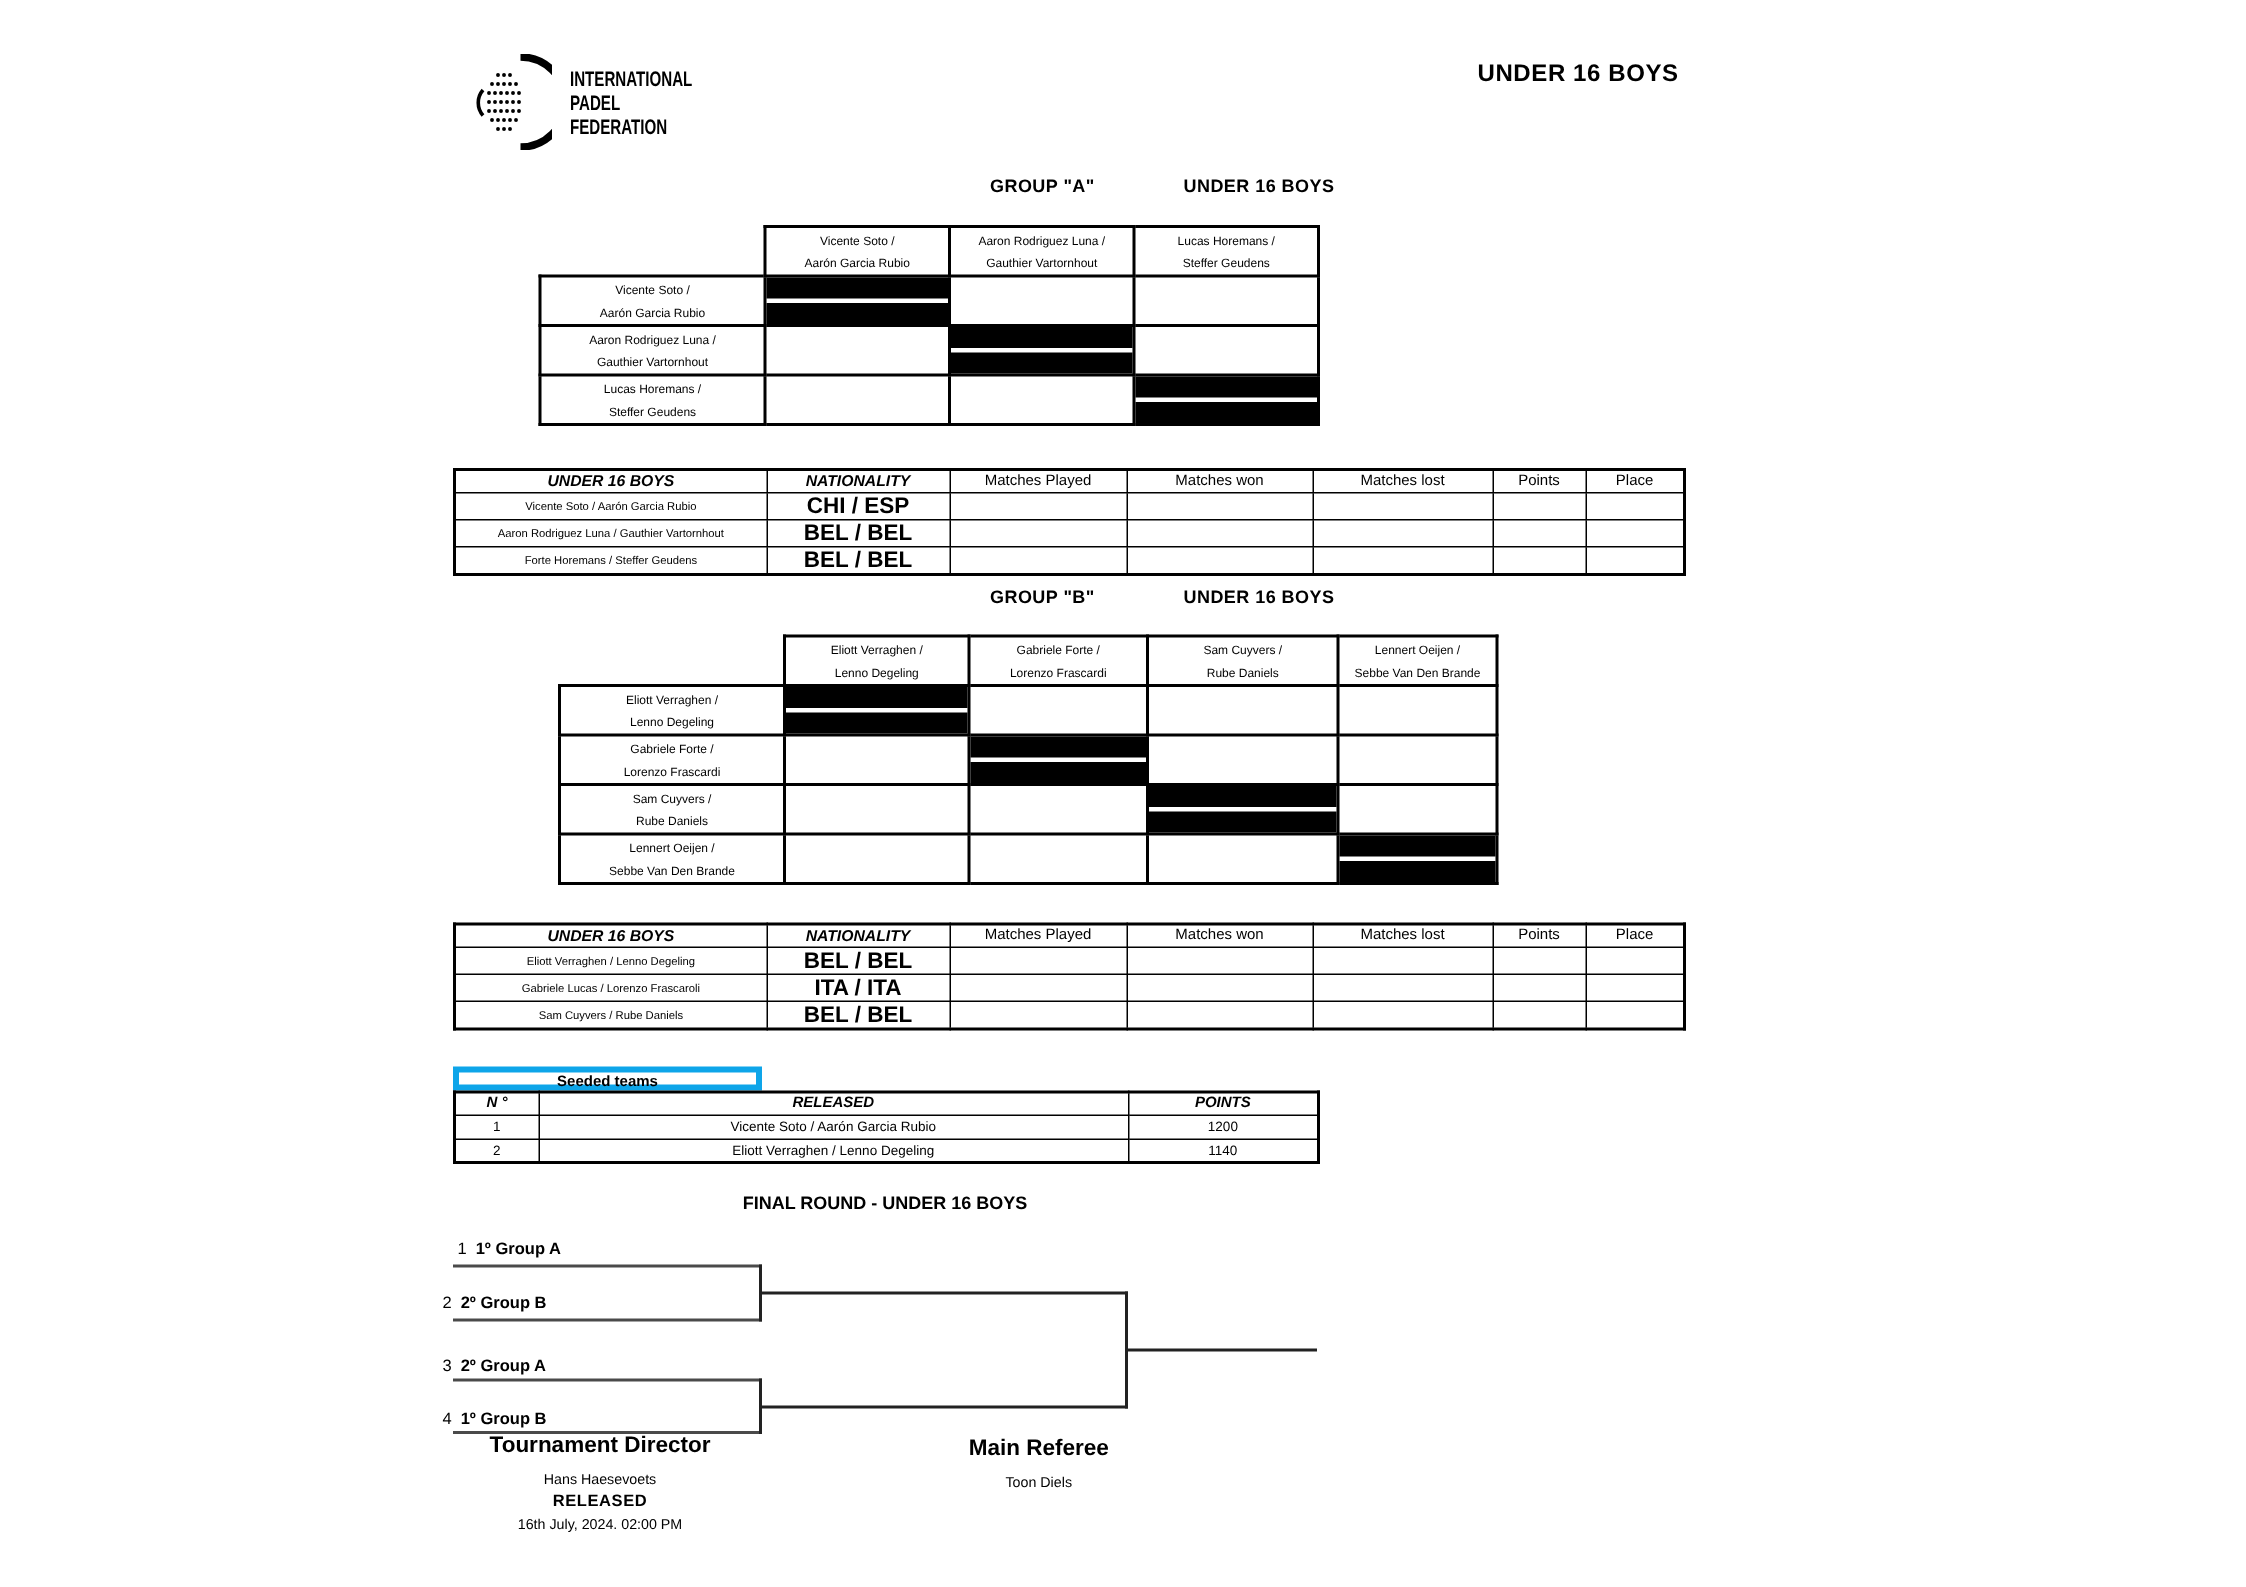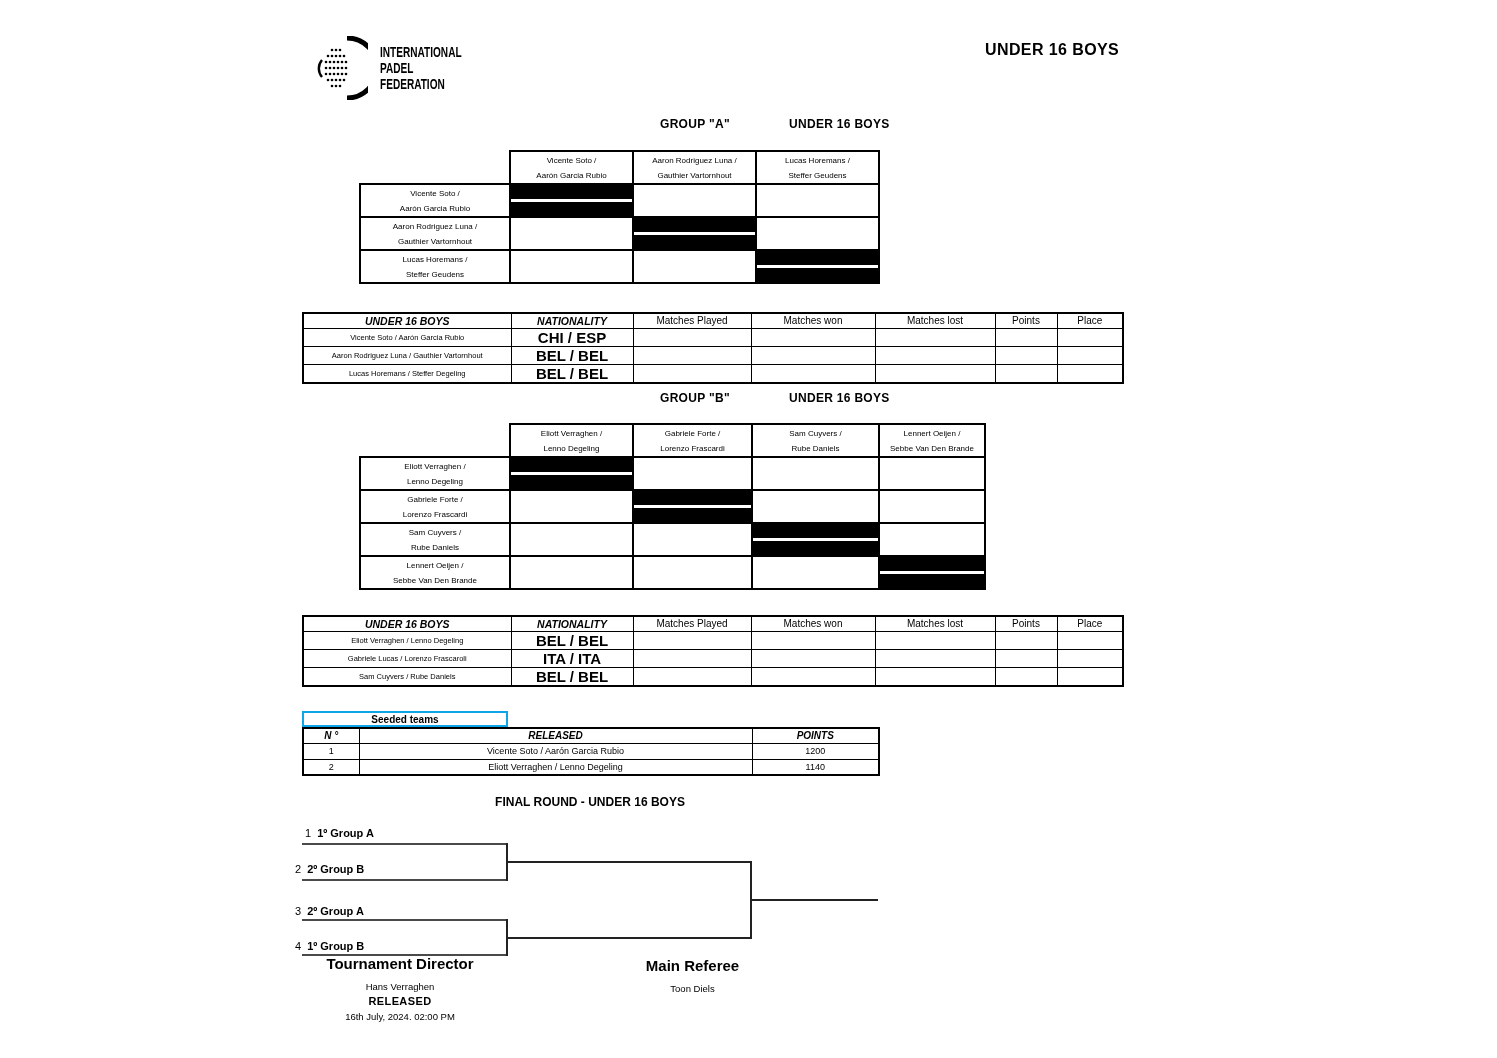--- a/index.html
+++ b/index.html
@@ -33,21 +33,21 @@
   
   table.standings { position:absolute; border-collapse:collapse; table-layout:fixed; border:2px solid #000; }
   table.standings td { border:1.5px solid #000; padding:0; text-align:center; vertical-align:middle; }
   table.standings tr.shead td { height:15px; font-size:10px; }
   table.standings tr.shead td.bi { font-weight:bold; font-style:italic; font-size:10.5px; }
   table.standings tr.srow td { height:16px; }
   table.standings td.team { font-size:7.5px; }
   table.standings td.nat { font-size:15px; font-weight:bold; }
 
   
-  .seed-box { left:302px; top:711px; width:206px; height:16px; border:2px solid #0ea5e9; font-weight:bold; font-size:10px; text-align:center; line-height:13px; }
+  .seed-box { left:302px; top:711px; width:206px; height:16px; border:4px solid #0ea5e9; font-weight:bold; font-size:10px; text-align:center; line-height:13px; }
   table.seeded { position:absolute; left:302px; top:727px; border-collapse:collapse; table-layout:fixed; border:2px solid #000; }
   table.seeded td { border:1.5px solid #000; padding:0; text-align:center; vertical-align:middle; }
   table.seeded tr.shead td { height:15px; font-size:10px; font-weight:bold; font-style:italic; }
   table.seeded tr.srow td { height:16px; font-size:9px; }
 
   
   .br-title { left:440px; top:795px; width:300px; text-align:center; font-weight:bold; font-size:12px; }
   .br-label { font-size:11px; }
   .br-label .num { font-weight:normal; margin-right:6px; }
   .br-label .lbl { font-weight:bold; }
@@ -219,35 +219,35 @@
     <tr class="srow">
       <td class="team">Aaron Rodriguez Luna / Gauthier Vartornhout</td>
       <td class="nat">BEL / BEL</td>
       <td></td>
           <td></td>
           <td></td>
           <td></td>
           <td></td>
     </tr>
     <tr class="srow">
-      <td class="team">Lucas Horemans / Steffer Degeling</td>
+      <td class="team">Forte Horemans / Steffer Geudens</td>
       <td class="nat">BEL / BEL</td>
       <td></td>
           <td></td>
           <td></td>
           <td></td>
           <td></td>
     </tr>
   </tbody>
     </table>
 
   <div class="abs section-label" style="left:660px; top:391px;">GROUP "B"</div>
   <div class="abs section-label" style="left:789px; top:391px;">UNDER 16 BOYS</div>
 
-  <table class="matrix" style="left:359px; top:423px; width:625px;border-radius:24px;">
+  <table class="matrix" style="left:372px; top:423px; width:625px;border-radius:24px;">
     <colgroup>
         <col style="width:150px">
         <col style="width:123px">
         <col style="width:119px">
         <col style="width:127px">
         <col style="width:106px">
       </colgroup>
     <tbody>
         <tr class="mhead">
       <td class="corner"></td>
@@ -429,21 +429,21 @@
 
   <div class="abs cline" style="left:506px; top:843px; width:2px; height:38px;"></div>
   <div class="abs cline" style="left:506px; top:861px; width:246px; height:2px;"></div>
   <div class="abs cline" style="left:506px; top:919px; width:2px; height:37px;"></div>
   <div class="abs cline" style="left:506px; top:937px; width:246px; height:2px;"></div>
   <div class="abs cline" style="left:750px; top:861px; width:2px; height:78px;"></div>
   <div class="abs cline" style="left:750px; top:899px; width:128px; height:2px;"></div>
 
   <div class="abs f-center" style="left:300px; top:955px; width:200px;">
     <div class="f-head">Tournament Director</div>
-    <div class="f-name" style="margin-top:9px;">Hans Verraghen</div>
+    <div class="f-name" style="margin-top:9px;">Hans Haesevoets</div>
     <div class="f-status" style="margin-top:3px;">RELEASED</div>
     <div class="f-name" style="margin-top:4px;">16th July, 2024. 02:00 PM</div>
   </div>
 
   <div class="abs f-center" style="left:600px; top:957px; width:185px;">
     <div class="f-head">Main Referee</div>
     <div class="f-name" style="margin-top:9px;">Toon Diels</div>
   </div>
 
 </div>

